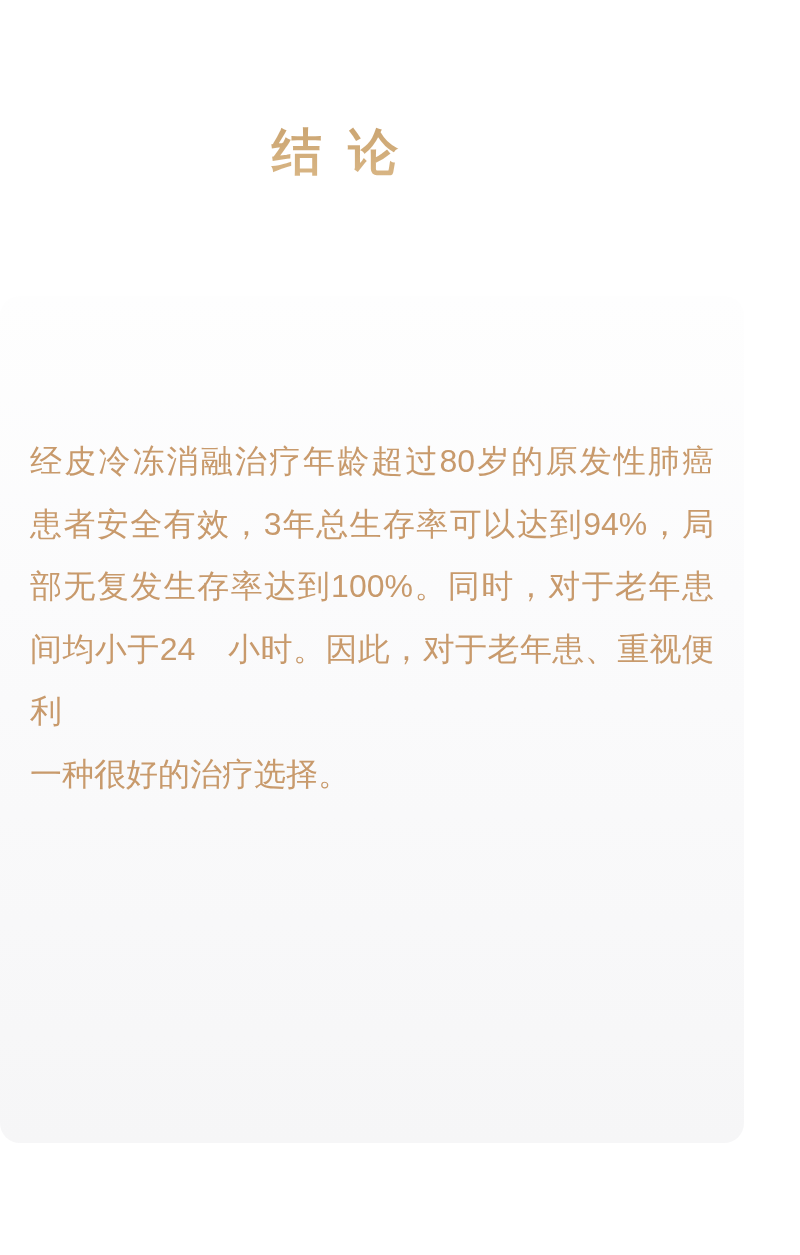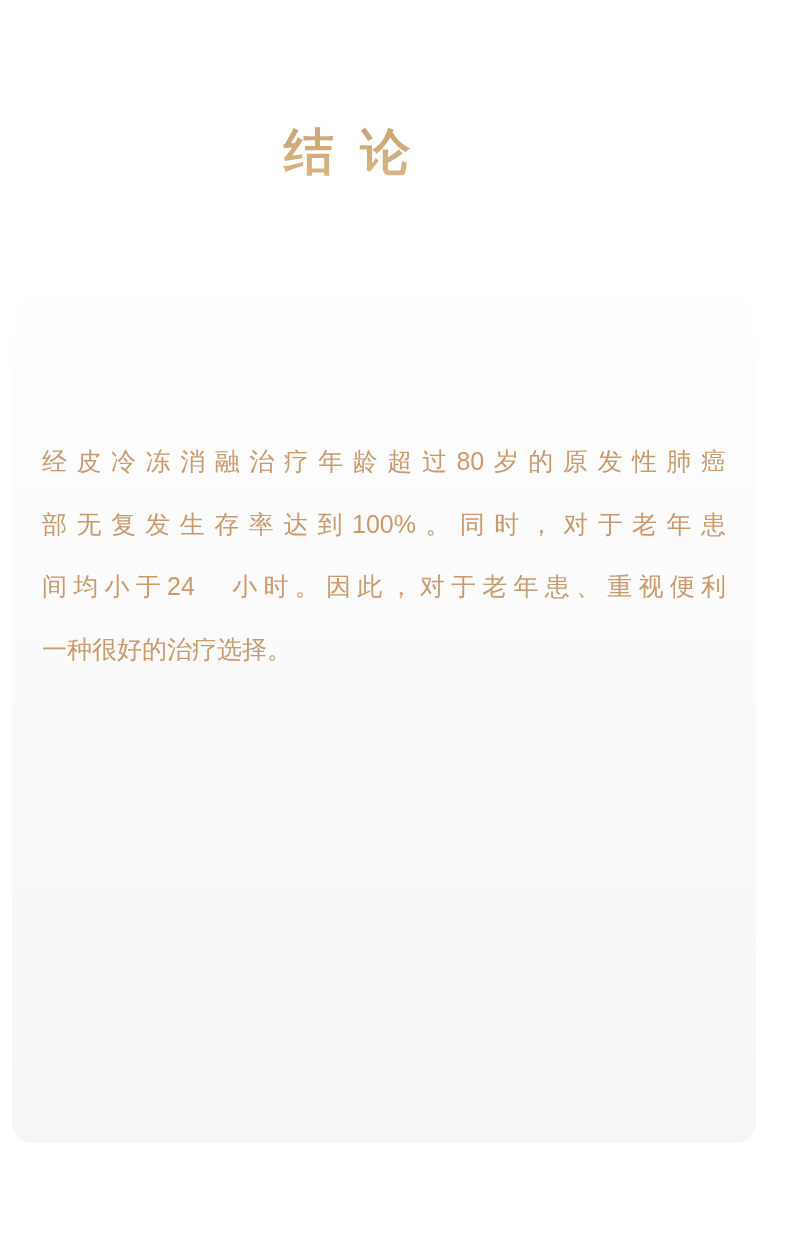--- a/index.html
+++ b/index.html
@@ -10,21 +10,20 @@
   body {
     width: 800px;
     height: 1255px;
     font-family: "Liberation Sans", sans-serif;
     overflow: hidden;
   }
   .page {
     width: 672px;
     height: 1255px;
     position: relative;
-    padding-left: 12px;
   }
   .title {
     margin: 0;
     padding-top: 127px;
     text-align: center;
     font-family: "Liberation Serif", serif;
     font-weight: 700;
     font-size: 50px;
     line-height: 1;
     letter-spacing: 2px;
@@ -43,38 +42,39 @@
     box-sizing: border-box;
     width: 744px;
     height: 847px;
     margin: 119px auto 0 auto;
     border-radius: 20px;
     background: linear-gradient(180deg, #fefefe 0%, #fbfbfc 35%, #f6f6f7 100%);
     padding: 134px 30px 0 30px;
   }
   .body-text {
     color: #c89a6c;
-    font-size: 25px;
+    font-size: 32px;
     line-height: 62.5px;
   }
   .line {
     text-align: justify;
     text-align-last: justify;
   }
   .line.last {
     text-align-last: left;
   }
 </style>
 </head>
 <body>
 
 <div class="page">
   <h1 class="title">结 论</h1>
 
   <div class="card">
     <div class="body-text">
       <div class="line">经皮冷冻消融治疗年龄超过80岁的原发性肺癌</div>
+      <div class="line">患者安全有效，3年总生存率可以达到94%，局</div>
       <div class="line">部无复发生存率达到100%。同时，对于老年患</div>
       <div class="line">间均小于24　小时。因此，对于老年患、重视便利</div>
       <div class="line last">一种很好的治疗选择。</div>
     </div>
   </div>
 </div>
 
 </body></html>

